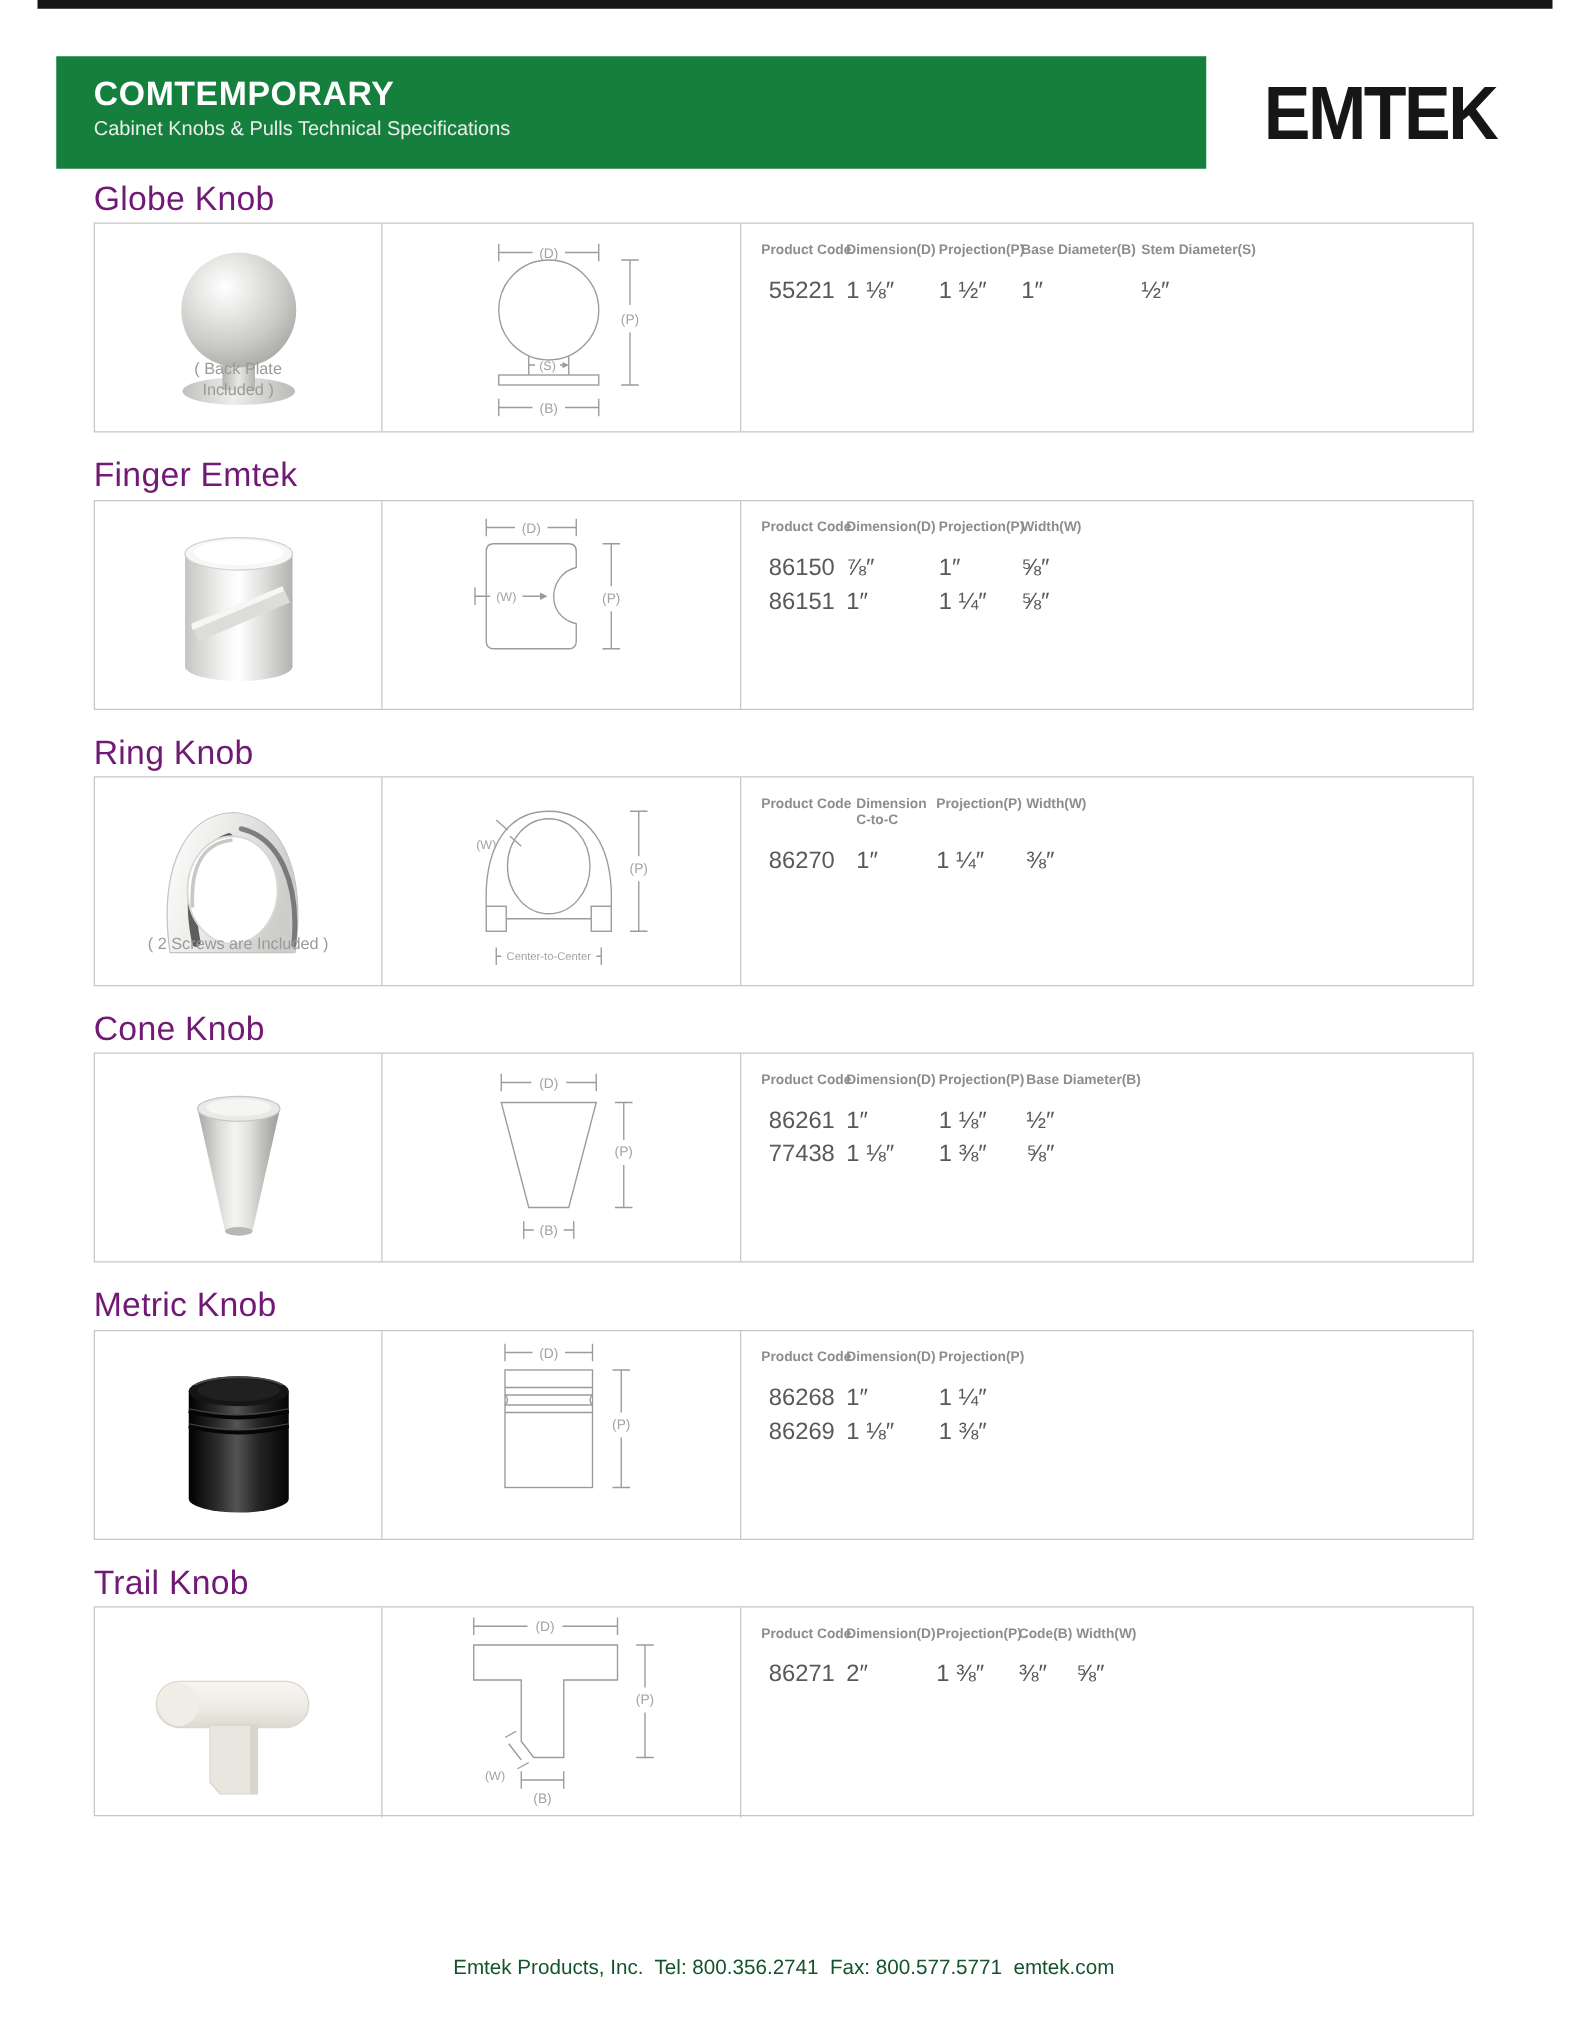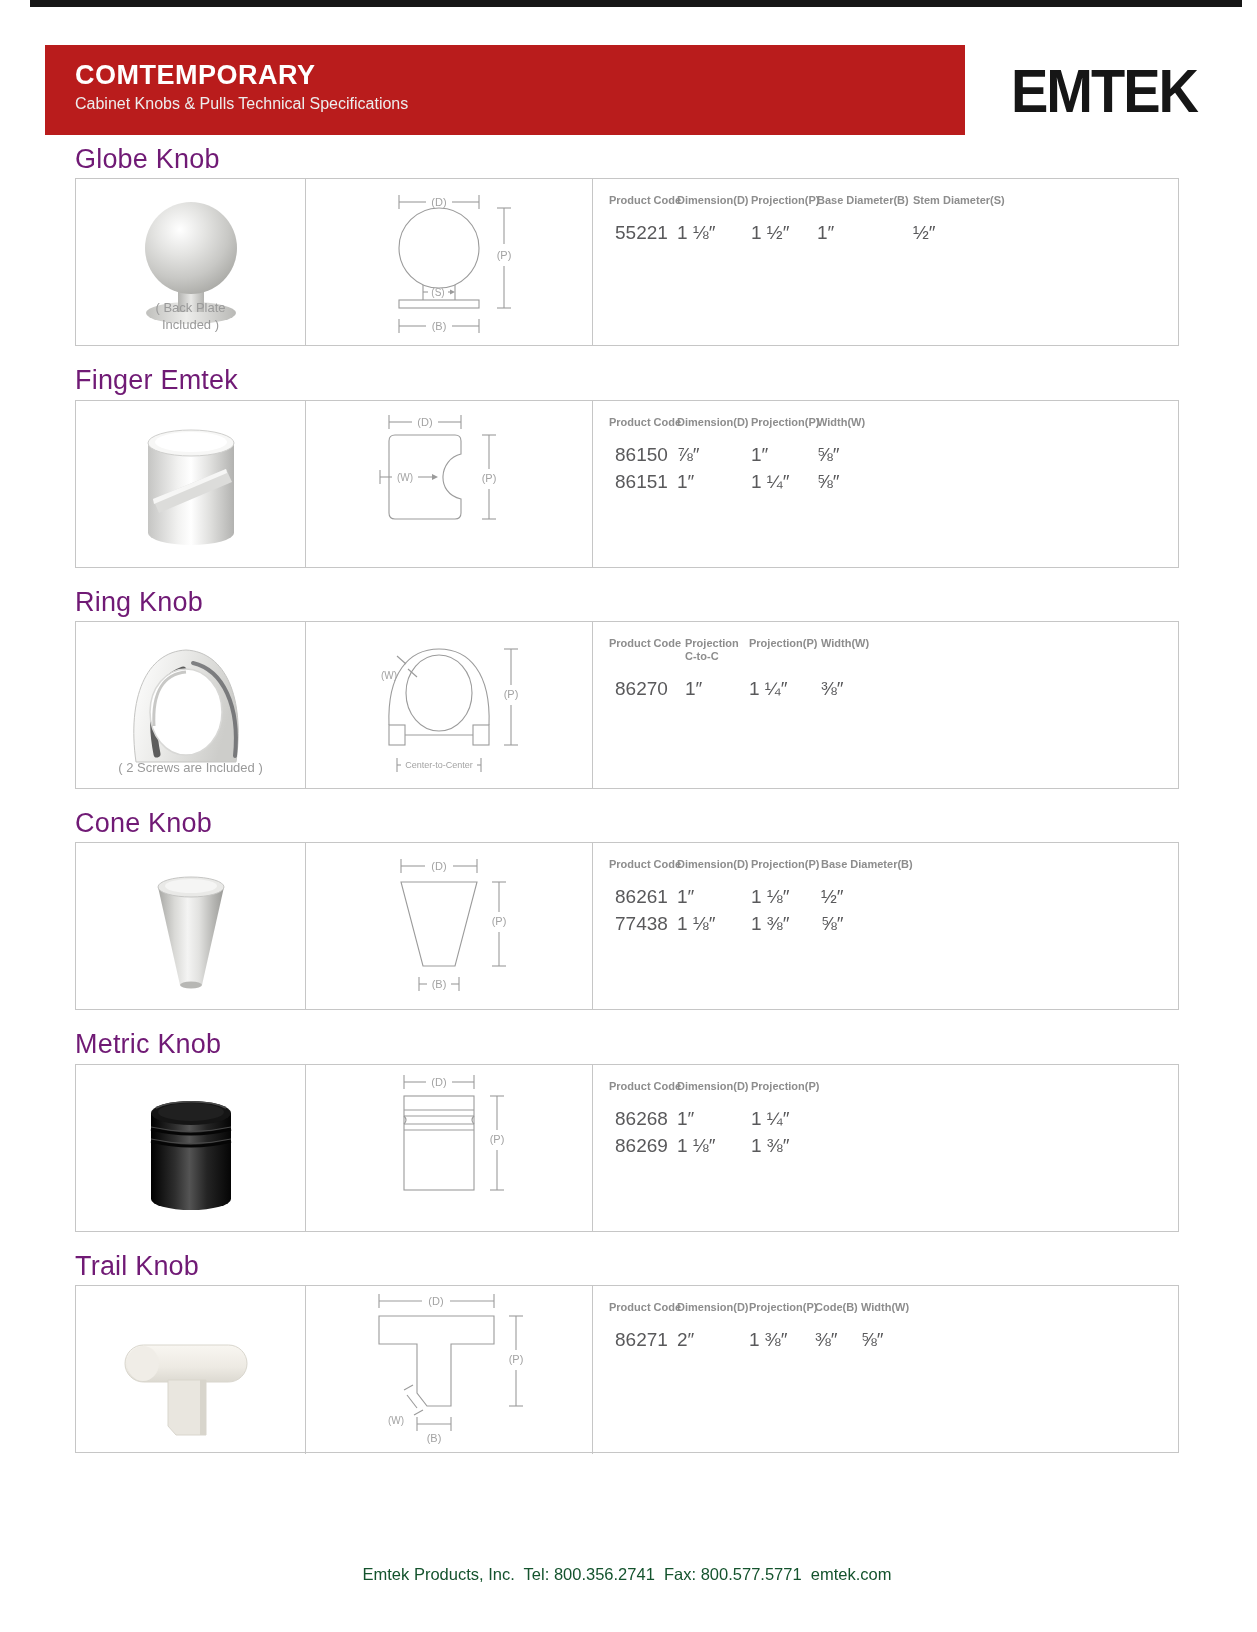--- a/index.html
+++ b/index.html
@@ -8,21 +8,21 @@
     width:1257px; min-height:1632px; position:relative;
     font-family:"Liberation Sans","DejaVu Sans",sans-serif;
     color:#3c3c3c;
   }
   
   .top-strip { position:absolute; top:0; left:30px; width:1212px; height:7px; background:#161616; }
 
   
   .page-header { display:flex; align-items:center; margin:45px 60px 0 45px; }
   .header-bar {
-    width:920px; height:90px; background:#b91c1c; padding:15px 0 0 30px;
+    width:920px; height:90px; background:#15803d; padding:15px 0 0 30px;
   }
   .header-title { color:#ffffff; font-size:27px; font-weight:bold; letter-spacing:.5px; line-height:1.15; }
   .header-sub { color:#ededed; font-size:16px; font-weight:400; margin-top:4px; }
   .brand {
     margin-left:auto; font-size:56px; font-weight:bold; color:#161616;
     letter-spacing:-2px; transform:scaleY(1.08); transform-origin:center;
   }
 
   
   .content { margin-left:75px; width:1104px; }
@@ -33,21 +33,21 @@
   .spec-table {
     display:grid; grid-template-columns:230px 287px 1fr;
     border:1px solid #c6c6c6; height:168px; background:#fff;
   }
   .cell { position:relative; }
   .cell-photo, .cell-diagram {
     border-right:1px solid #c6c6c6;
     display:flex; align-items:center; justify-content:center;
   }
   .caption {
-    position:absolute; bottom:12px; left:0; right:0;
+    position:absolute; bottom:25px; left:0; right:0;
     text-align:center; font-size:13px; color:#9a9a9a; line-height:17px;
   }
   .caption.narrow { left:50%; transform:translateX(-50%); width:100px; right:auto; }
 
   .cell-specs { padding:15px 0 0 16px; }
   .spec { display:grid; align-content:start; }
   .spec .h {
     font-size:11px; font-weight:bold; color:#8d8d8d;
     white-space:nowrap; padding-bottom:12px; line-height:13px;
   }
@@ -264,21 +264,21 @@
             <line x1="132" y1="135" x2="132" y2="149"></line>
           <line x1="48" y1="142" x2="52" y2="142"></line>
             <line x1="128" y1="142" x2="132" y2="142"></line>
           <text class="small" x="90" y="145" text-anchor="middle">Center-to-Center</text>
         </svg>
       </div>
       <div class="cell cell-specs">
         <div class="spec grid-ring">
           <div class="h">Product Code</div>
           <div class="h">
-            <span>Projection</span>
+            <span>Dimension</span>
             <span class="hsub">C-to-C</span>
           </div>
           <div class="h">Projection(P)</div>
           <div class="h">Width(W)</div>
           <div class="v code">86270</div>
           <div class="v">1″</div>
           <div class="v">1 ¼″</div>
           <div class="v">⅜″</div>
         </div>
       </div>

